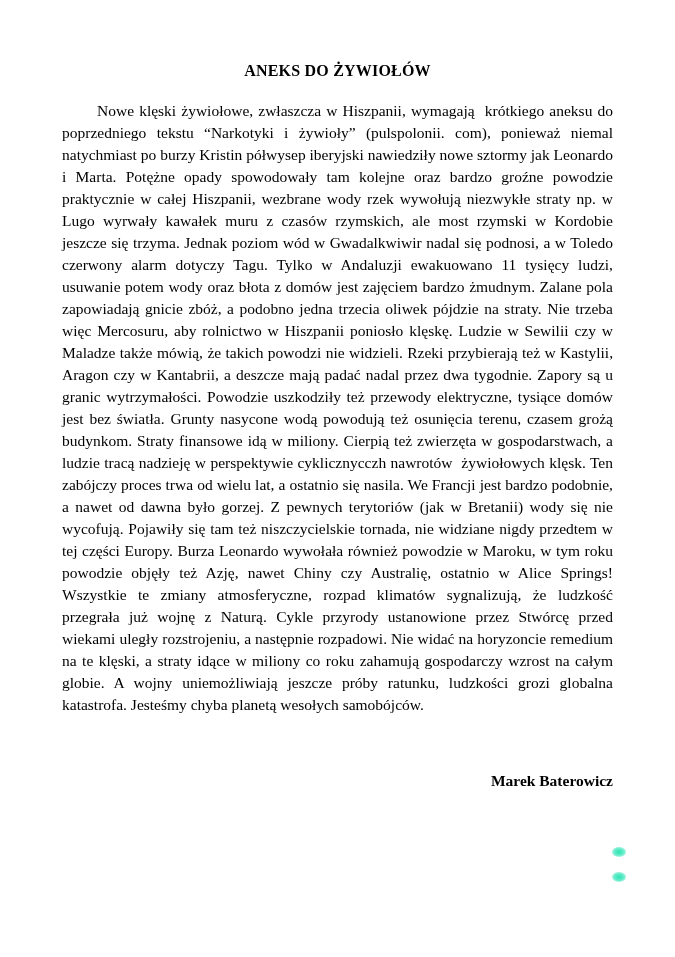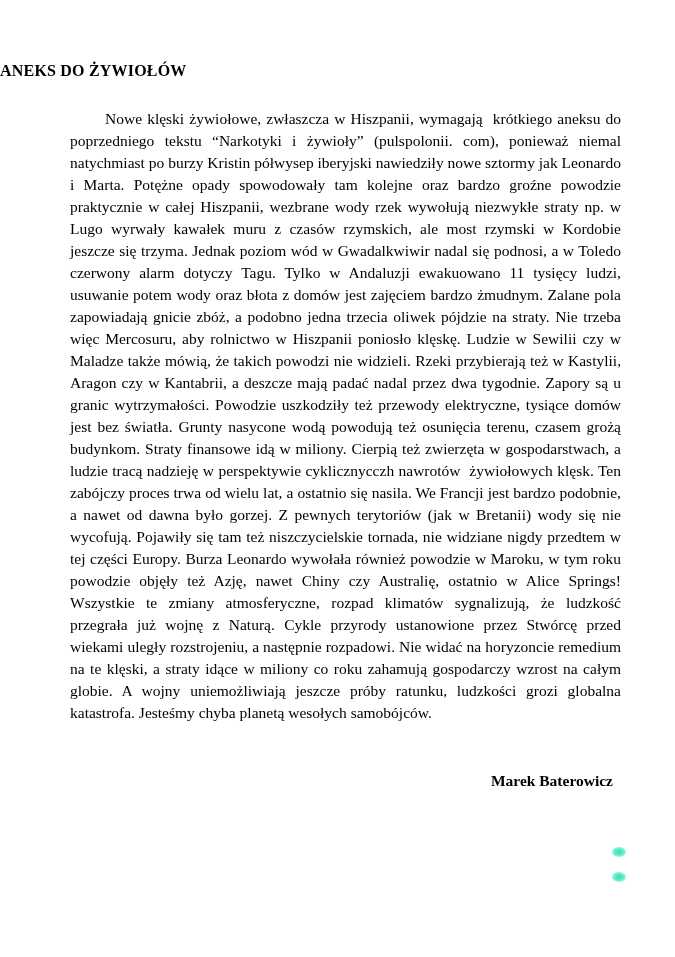--- a/index.html
+++ b/index.html
@@ -19,30 +19,31 @@
     position: absolute;
     inset: 0;
     background: #ffffff;
   }
   .title {
     position: absolute;
     top: 62px;
     left: 0;
     width: 675px;
     margin: 0;
+    text-align: center;
     font-size: 16px;
     font-weight: bold;
     letter-spacing: 0.2px;
   }
   .body-text {
     position: absolute;
     top: 100px;
     left: 62px;
     width: 551px;
-    margin: 8px;
+    margin: 0;
     font-size: 15.5px;
     line-height: 22px;
     text-align: justify;
     text-indent: 35px;
     white-space: pre-wrap; 
   }
   .signature {
     position: absolute;
     top: 772px;
     left: 62px;

